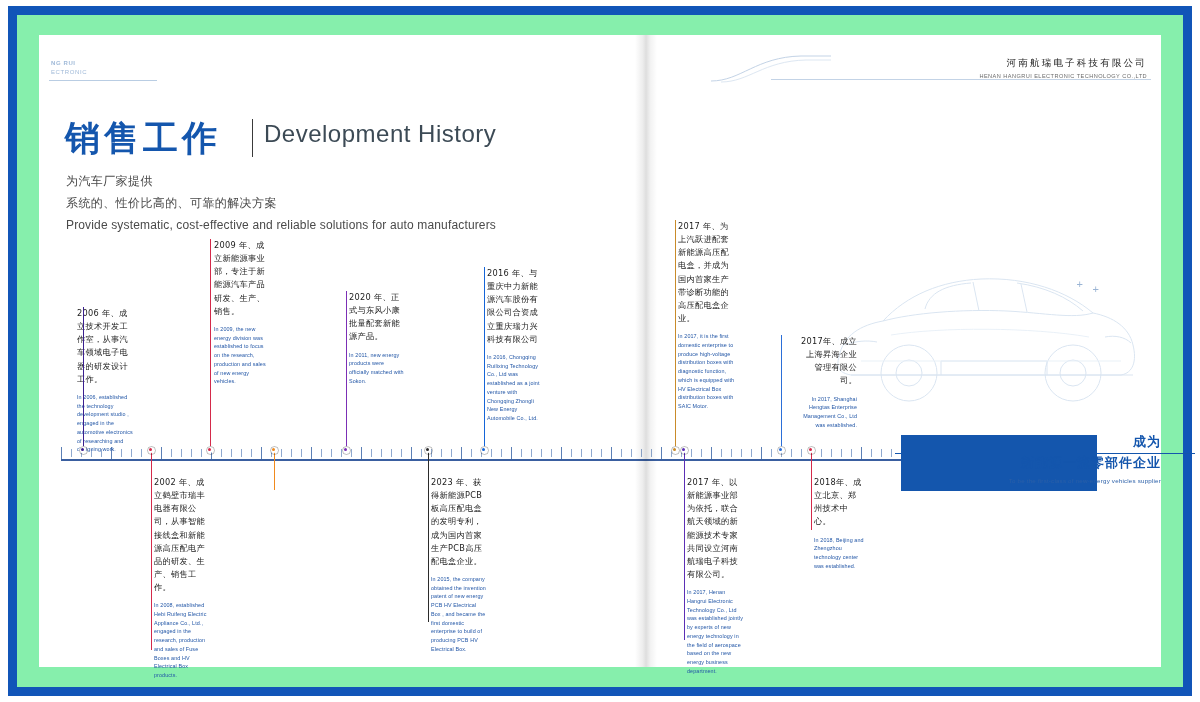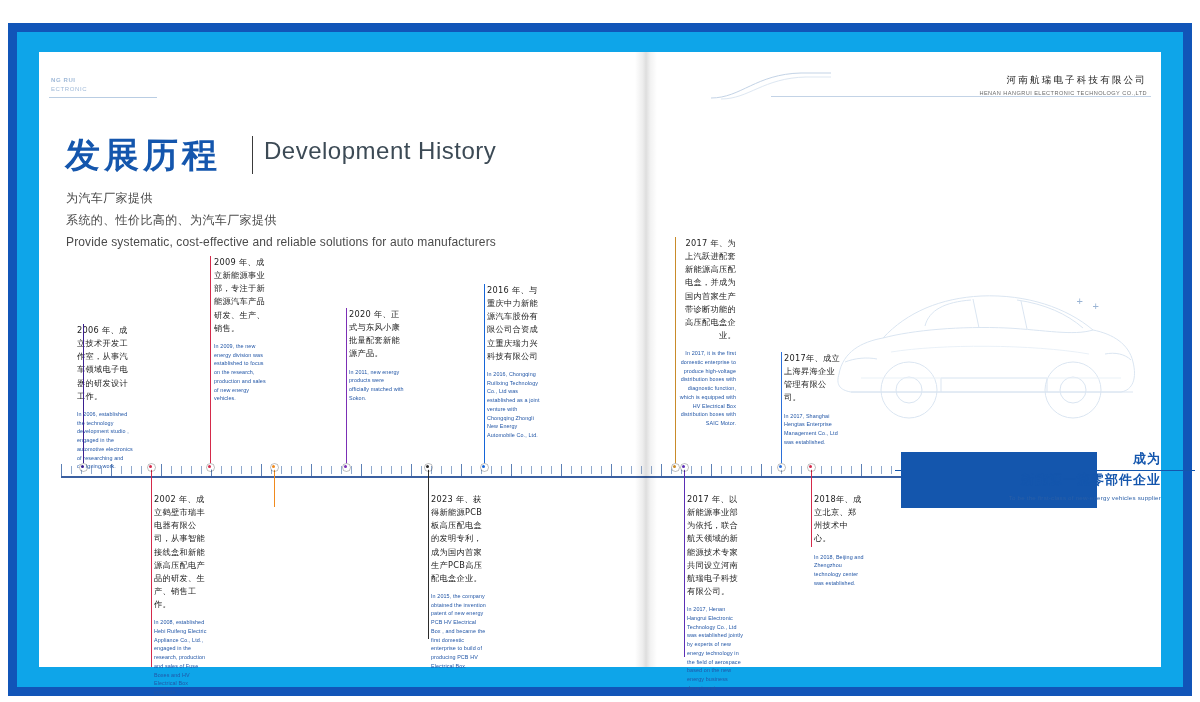--- a/index.html
+++ b/index.html
@@ -13,22 +13,21 @@
   
   #page {
     position: relative;
     width: 1200px; height: 702px;
     background: #ffffff;
   }
   .frame-outer {
     position: absolute;
     left: 8px; top: 6px; right: 8px; bottom: 6px;
     border: 9px solid #1155b8;
-    background: #0ea5e9;
-    margin-top: 17px;
+    background: #86efac;
   }
   .frame-inner {
     position: absolute;
     left: 22px; top: 20px; right: 22px; bottom: 20px;
     background: #ffffff;
   }
 
   
   .gutter {
     position: absolute;
@@ -184,27 +183,27 @@
           <path d="M10,29 C38,29 52,8 95,7 L120,7" fill="none" stroke="#dde7f2" stroke-width="1"></path>
         </svg>
       </div>
 
       <div class="brand-right">
         <div class="cn">河南航瑞电子科技有限公司</div>
         <div class="en">HENAN HANGRUI ELECTRONIC TECHNOLOGY CO.,LTD</div>
       </div>
       <div class="hdr-rule-right"></div>
 
-      <div class="title-cn">发展历程</div>
+      <div class="title-cn">销售工作</div>
       <div class="title-div"></div>
       <div class="title-en">Development  History</div>
 
       <div class="subtitle">
         <div>为汽车厂家提供</div>
-        <div>系统的、性价比高的、为汽车厂家提供</div>
+        <div>系统的、性价比高的、可靠的解决方案</div>
         <div class="en">Provide systematic, cost-effective and reliable solutions for auto manufacturers</div>
       </div>
 
       <div class="car-wrap">
         <svg width="330" height="260" viewBox="0 0 330 260">
           <g fill="none" stroke="#bcd0e6" stroke-width="1">
             <path d="M18,172 C22,150 40,140 62,136 C86,110 120,96 160,94 C206,92 246,106 272,128 C292,132 308,142 312,160 C316,176 312,188 300,190 L30,190 C18,188 15,182 18,172 Z"></path>
             <path d="M62,136 C92,128 140,124 186,126 C224,128 252,134 272,128"></path>
             <path d="M104,124 C108,108 124,100 150,98"></path>
             <path d="M196,98 C224,102 246,112 262,126"></path>
@@ -373,35 +372,35 @@
       <div class="stem" style="left:389px; top:415px; height:172px; background:#2b2b2b;"></div>
       <div class="dot" style="left:385px; top:411px; background:#2b2b2b;"></div>
 
       <div class="entry" style="left:448px; top:232px; width:58px;">
         <div class="cn">2016 年、与重庆中力新能源汽车股份有限公司合资成立重庆瑞力兴科技有限公司</div>
         <div class="en">In 2016, Chongqing Ruilixing Technology Co., Ltd was established as a joint venture with Chongqing Zhongli New Energy Automobile Co., Ltd.</div>
       </div>
       <div class="stem" style="left:445px; top:232px; height:184px; background:#1565d8;"></div>
       <div class="dot" style="left:441px; top:411px; background:#1565d8;"></div>
 
-      <div class="entry" style="left:639px; top:185px; width:58px;text-align:right;">
+      <div class="entry" style="left:639px; top:185px; width:58px;">
         <div class="cn">2017 年、为上汽跃进配套新能源高压配电盒，并成为国内首家生产带诊断功能的高压配电盒企业。</div>
         <div class="en">In 2017, it is the first domestic enterprise to produce high-voltage distribution boxes with diagnostic function, which is equipped with HV Electrical Box distribution boxes with SAIC Motor.</div>
       </div>
       <div class="stem" style="left:636px; top:185px; height:231px; background:#c98b2a;"></div>
       <div class="dot" style="left:632px; top:411px; background:#c98b2a;"></div>
 
       <div class="entry" style="left:648px; top:441px; width:56px;">
         <div class="cn">2017 年、以新能源事业部为依托，联合航天领域的新能源技术专家共同设立河南航瑞电子科技有限公司。</div>
         <div class="en">In 2017, Henan Hangrui Electronic Technology Co., Ltd was established jointly by experts of new energy technology in the field of aerospace based on the new energy business department.</div>
       </div>
       <div class="stem" style="left:645px; top:415px; height:190px; background:#5b2fb5;"></div>
       <div class="dot" style="left:641px; top:411px; background:#5b2fb5;"></div>
 
-      <div class="entry" style="left:745px; top:300px; width:56px;">
+      <div class="entry" style="left:762px; top:300px; width:56px;text-align:right;">
         <div class="cn">2017年、成立上海昇海企业管理有限公司。</div>
         <div class="en">In 2017, Shanghai Hengtas Enterprise Management Co., Ltd was established.</div>
       </div>
       <div class="stem" style="left:742px; top:300px; height:116px; background:#2b6fd8;"></div>
       <div class="dot" style="left:738px; top:411px; background:#2b6fd8;"></div>
 
       <div class="entry" style="left:775px; top:441px; width:50px;">
         <div class="cn">2018年、成立北京、郑州技术中心。</div>
         <div class="en">In 2018, Beijing and Zhengzhou technology center was established.</div>
       </div>

